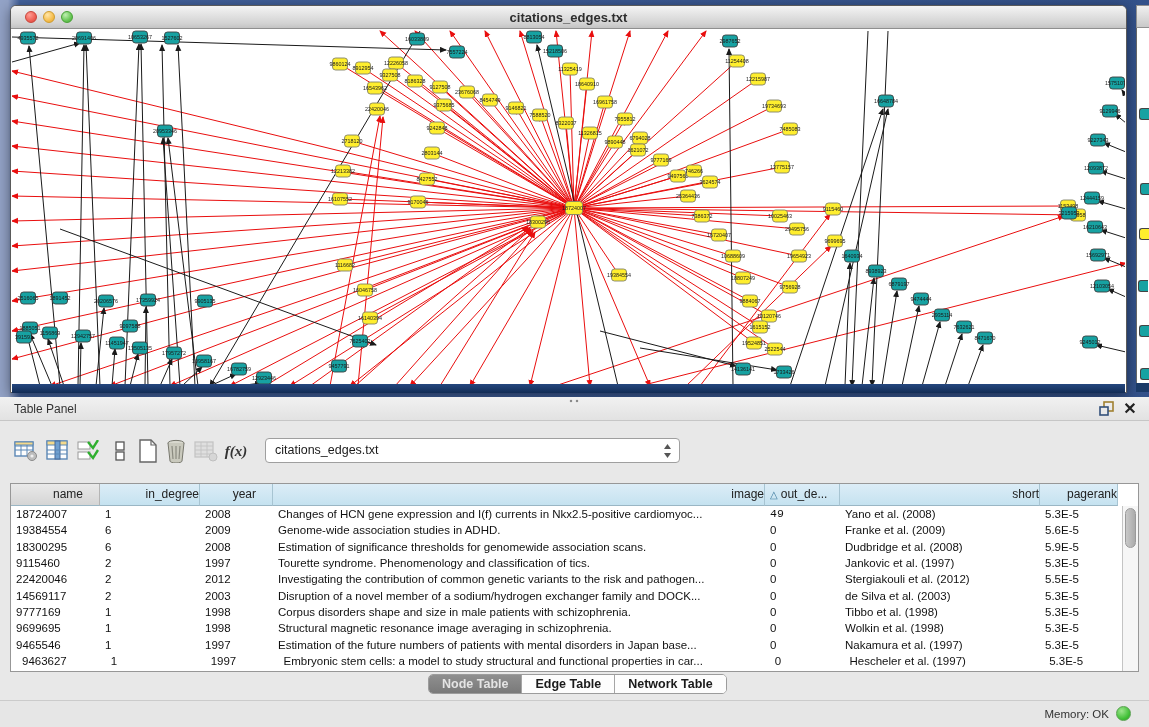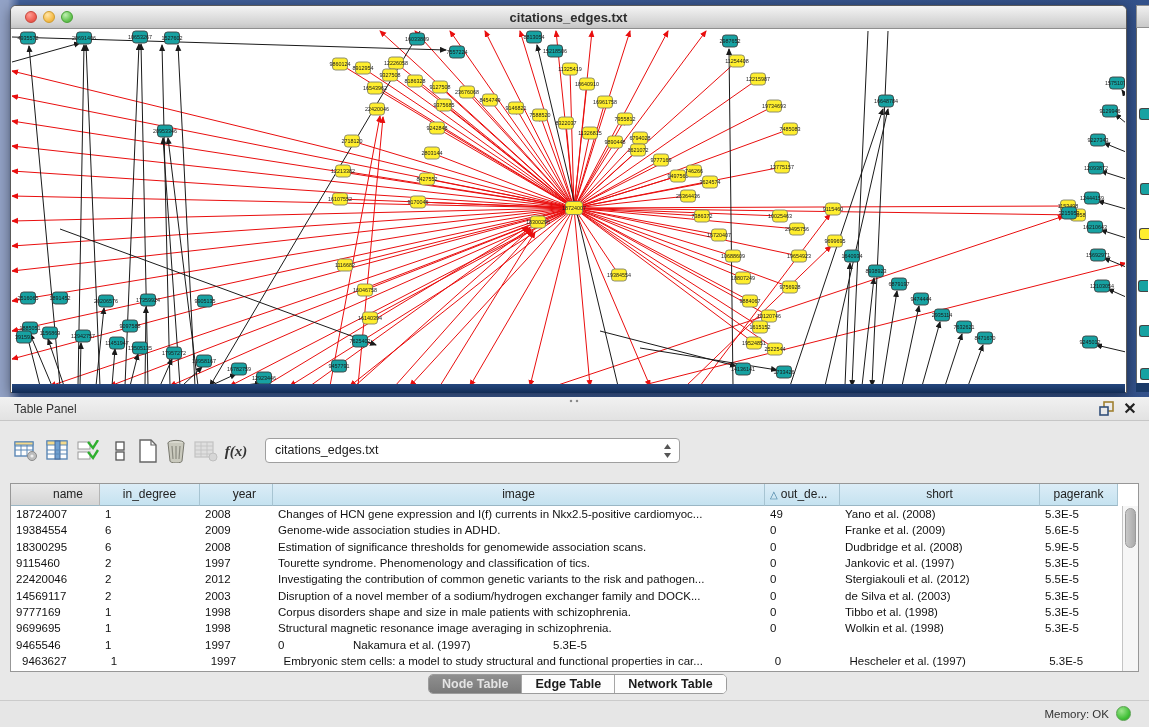--- a/index.html
+++ b/index.html
@@ -57,21 +57,21 @@
   #table-selector { position:absolute; left:265px; top:11px; width:415px; height:25px;
     background:#fff; border:1px solid #9f9f9f; border-radius:4px;
     font-size:12.5px; color:#1a1a1a; line-height:23px; padding-left:9px; cursor:pointer; }
   #table-selector .arrows { position:absolute; right:7px; top:4px; }
 
   #table-box { position:absolute; left:10px; top:86px; width:1129px; height:189px;
     background:#fff; border:1px solid #979797; }
   #thead { position:absolute; left:0; top:0; height:22px; width:1127px; display:flex; }
   .th { height:22px; background:linear-gradient(#dcedf7,#c5e2f0);
     border-right:1px solid #a7c4d2; border-bottom:1px solid #9ab6c4;
-    font-size:12px; color:#222; line-height:21px; text-align:center;
+    font-size:12px; color:#222; line-height:21px; text-align:right;
     overflow:hidden; white-space:nowrap; cursor:pointer; }
   .th.gray { background:linear-gradient(#e9e9e9,#d5d5d5); border-right:1px solid #b5b5b5; }
   .th .sort { color:#3f7ca0; font-size:10px; margin-right:3px; }
   .th.align-r { text-align:right; padding-right:16px; }
   #tbody { position:absolute; left:0; top:22px; width:1111px; height:164px; overflow:hidden; }
   .tr { display:flex; height:16.35px; cursor:default; }
   .td { font-size:11.5px; color:#111; line-height:16px; padding-left:5px;
     overflow:hidden; white-space:nowrap; }
   #vscroll { position:absolute; right:0; top:22px; width:16px; height:165px;
     background:#f6f6f6; border-left:1px solid #c4c4c4; }
@@ -815,21 +815,21 @@
         <div class="th" style="width: 75px; text-align: left; padding-left: 5px;"><span class="sort">△</span><span>out_de...</span></div>
         <div class="th" style="width: 200px;"><span>short</span></div>
         <div class="th" style="width: 78px;"><span>pagerank</span></div>
       </div>
     <div id="tbody">
         <div class="tr">
           <div class="td" style="width: 89px;">18724007</div>
           <div class="td" style="width: 100px;">1</div>
           <div class="td" style="width: 73px;">2008</div>
           <div class="td" style="width: 492px;">Changes of HCN gene expression and I(f) currents in Nkx2.5-positive cardiomyoc...</div>
-          <div class="td" style="width: 75px;">49</div>
+          <div class="td" style="width: 75px; font-family: Liberation Mono, monospace;">49</div>
           <div class="td" style="width: 200px;">Yano et al. (2008)</div>
           <div class="td" style="width: 78px;">5.3E-5</div>
         </div>
         <div class="tr">
           <div class="td" style="width: 89px;">19384554</div>
           <div class="td" style="width: 100px;">6</div>
           <div class="td" style="width: 73px;">2009</div>
           <div class="td" style="width: 492px;">Genome-wide association studies in ADHD.</div>
           <div class="td" style="width: 75px;">0</div>
           <div class="td" style="width: 200px;">Franke et al. (2009)</div>
@@ -886,20 +886,21 @@
           <div class="td" style="width: 73px;">1998</div>
           <div class="td" style="width: 492px;">Structural magnetic resonance image averaging in schizophrenia.</div>
           <div class="td" style="width: 75px;">0</div>
           <div class="td" style="width: 200px;">Wolkin et al. (1998)</div>
           <div class="td" style="width: 78px;">5.3E-5</div>
         </div>
         <div class="tr">
           <div class="td" style="width: 89px;">9465546</div>
           <div class="td" style="width: 100px;">1</div>
           <div class="td" style="width: 73px;">1997</div>
+          <div class="td" style="width: 492px;">Estimation of the future numbers of patients with mental disorders in Japan base...</div>
           <div class="td" style="width: 75px;">0</div>
           <div class="td" style="width: 200px;">Nakamura et al. (1997)</div>
           <div class="td" style="width: 78px;">5.3E-5</div>
         </div>
         <div class="tr">
           <div class="td" style="width: 89px; margin-left: 6px;">9463627</div>
           <div class="td" style="width: 100px;">1</div>
           <div class="td" style="width: 73px;">1997</div>
           <div class="td" style="width: 492px;">Embryonic stem cells: a model to study structural and functional properties in car...</div>
           <div class="td" style="width: 75px;">0</div>

